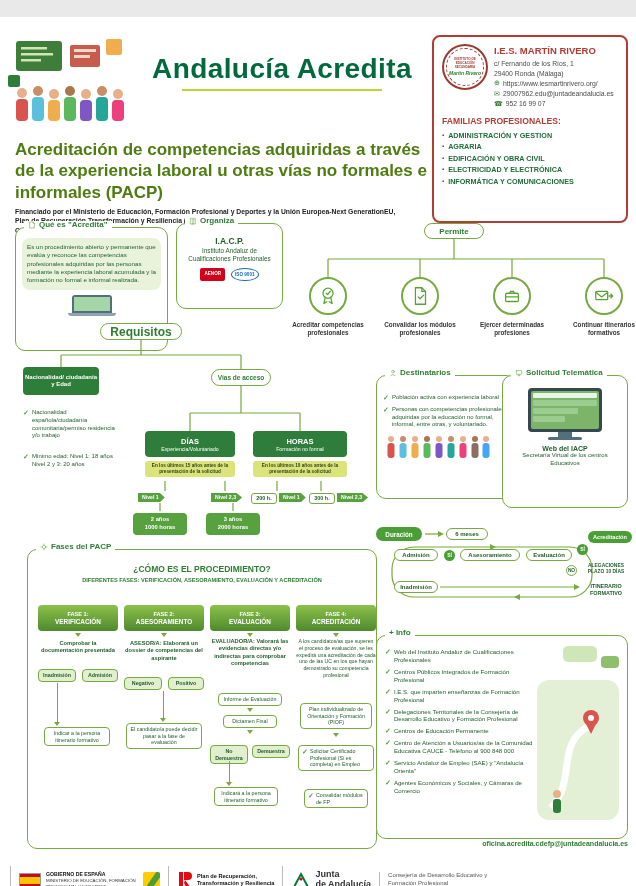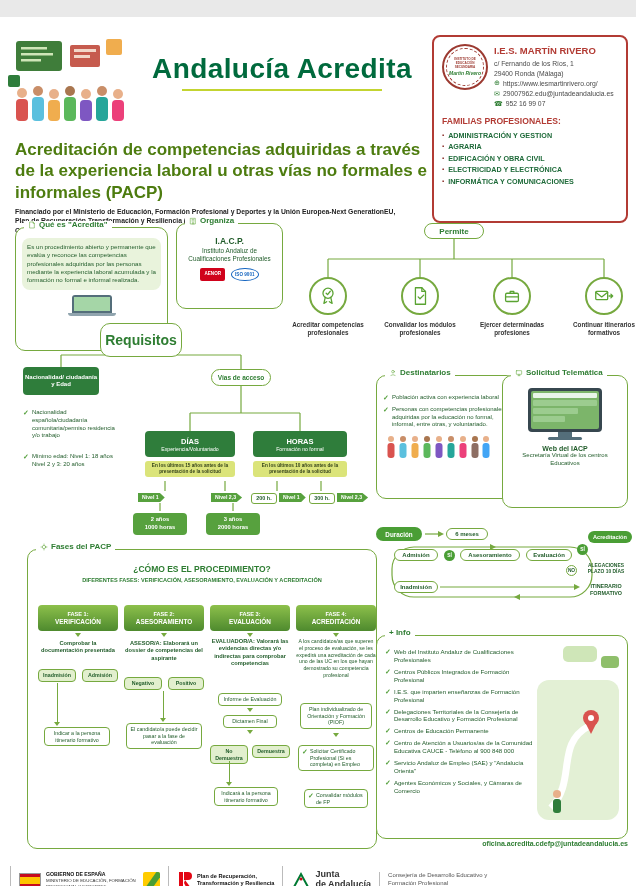--- a/index.html
+++ b/index.html
@@ -56,21 +56,21 @@
 .badge-aenor{background:#d0021b;color:#fff;font-size:4.6px;font-weight:bold;padding:3px 4px;border-radius:2px}
 .badge-iso{border:1.2px solid #1565c0;color:#1565c0;font-size:4.6px;font-weight:bold;padding:3px 3px;border-radius:50%}
 
 .permite-area{left:290px;top:202px;width:340px;height:148px}
 .permite-pill{left:134px;top:4px;width:60px;height:16px;font-size:8px}
 .picon{width:38px;height:38px;border:2.5px solid #76a93f;border-radius:50%;display:flex;align-items:center;justify-content:center;background:#fff}
 .picon svg{stroke:#5aa332;fill:none;stroke-width:1.4;stroke-linecap:round;stroke-linejoin:round}
 .plabel{font-size:6.3px;font-weight:bold;color:#333;text-align:center;line-height:1.3}
 
 .req-area{left:15px;top:298px;width:362px;height:235px}
-.req-pill{left:85px;top:8px;width:82px;height:34px;font-size:14px}
+.req-pill{left:85px;top:8px;width:82px;height:17px;font-size:12px}
 .greenfill{background:#2f7d3b;color:#fff;border-radius:4px;text-align:center;display:flex;flex-direction:column;align-items:center;justify-content:center}
 .nac-box{left:8px;top:52px;width:76px;height:28px;font-size:6px;font-weight:bold;line-height:1.25}
 .vias-box{left:196px;top:54px;width:60px;height:17px;font-size:6.5px}
 .req-check{width:94px}
 .anos-box{left:130px;top:116px;width:90px;height:26px}
 .horas-box{left:238px;top:116px;width:94px;height:26px}
 .gf-title{font-size:7.5px;font-weight:bold}
 .gf-sub{font-size:5.2px}
 .limenote{background:#dbe47a;color:#33411a;font-size:4.7px;font-weight:bold;text-align:center;border-radius:3px;padding:2px 2px;line-height:1.3}
 .note-anos{left:130px;top:146px;width:90px}

